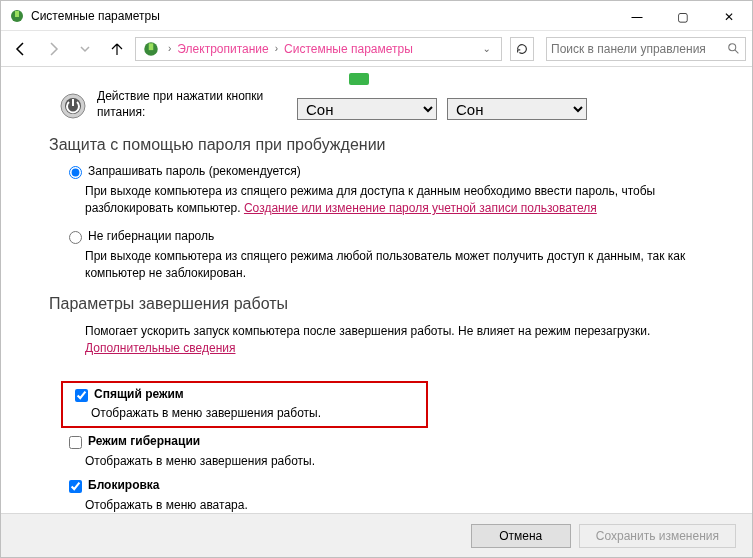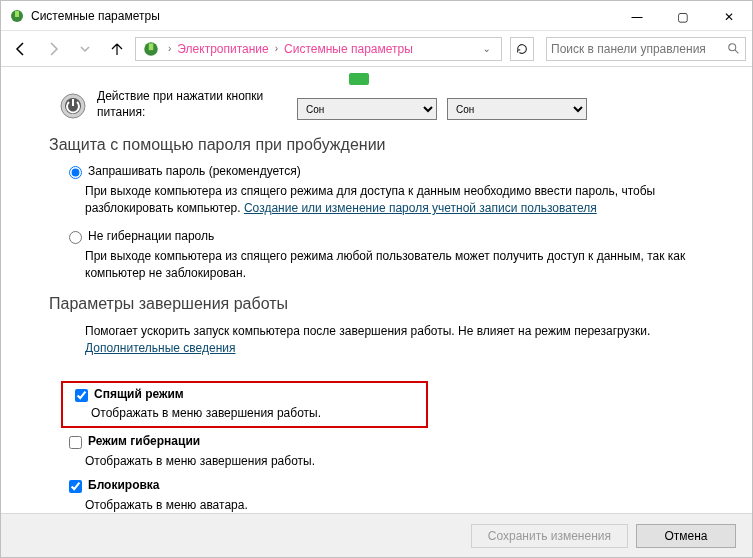--- a/index.html
+++ b/index.html
@@ -19,29 +19,29 @@
   .bc-item{color:#ec4899}
   .refresh{width:24px;height:24px;border:1px solid #ccc;display:flex;align-items:center;justify-content:center;margin-left:4px;color:#444}
   .search{width:200px;height:24px;border:1px solid #ccc;margin-left:8px;display:flex;align-items:center;padding:0 4px}
   .search input{border:none;flex:1;font-size:12px;outline:none;color:#701a75}
   .content{flex:1;overflow-y:auto;padding:6px 30px 8px 48px;position:relative}
   .section{margin-bottom:14px}
   .power-row{display:flex;align-items:flex-end;margin-bottom:16px}
   .power-icon-wrap{width:28px;height:28px;margin-right:10px;margin-left:10px}
   .power-label{font-size:12px;width:200px;line-height:1.3}
   .dropdowns{display:flex;gap:10px}
-  select{height:22px;font-size:10px;border:1px solid #7a7a7a;background:#efefef;padding:0 4px}
+  select{height:22px;font-size:15px;border:1px solid #7a7a7a;background:#efefef;padding:0 4px}
   .group-title{font-size:16px;color:#404040;margin-bottom:10px}
   .indent{margin-left:20px}
   .radio-row,.check-row{display:flex;align-items:flex-start;margin-bottom:4px}
   .radio-row input,.check-row input{margin-top:2px;margin-right:6px}
   .opt-label{font-size:12px}
   .bold{font-weight:600}
   .desc{font-size:12px;color:#000;margin-left:36px;margin-bottom:12px;line-height:1.4;max-width:610px}
-  a.link{color:#0c4a6e;text-decoration:underline}
+  a.link{color:#be185d;text-decoration:underline}
   .highlight-box{border:2px solid #d40000;padding:4px 4px 6px 4px;margin-left:12px;margin-bottom:6px;width:367px}
   .footer{height:44px;border-top:1px solid #d9d9d9;display:flex;align-items:center;justify-content:flex-end;padding:0 16px;gap:8px;background:#f0f0f0}
   .btn{height:24px;padding:0 16px;border:1px solid #adadad;background:#e1e1e1;font-size:12px;min-width:100px}
   .btn.disabled{color:#9a9a9a;background:#efefef;border-color:#d0d0d0}
   .green-battery{width:20px;height:12px;background:#3ab54a;border-radius:2px;margin-left:300px;margin-bottom:4px}
 </style>
 </head>
 <body>
 
 <div class="window">
@@ -174,17 +174,17 @@
 
       <div class="check-row indent">
         <input type="checkbox" checked="" style="">
         <span class="opt-label bold">Блокировка</span>
       </div>
       <div class="desc">Отображать в меню аватара.</div>
     </div>
   </div>
 
   <div class="footer">
+    <button class="btn">Отмена</button>
     <button class="btn disabled" disabled="">Сохранить изменения</button>
-    <button class="btn">Отмена</button>
   </div>
 
 </div>
 
 </body></html>

